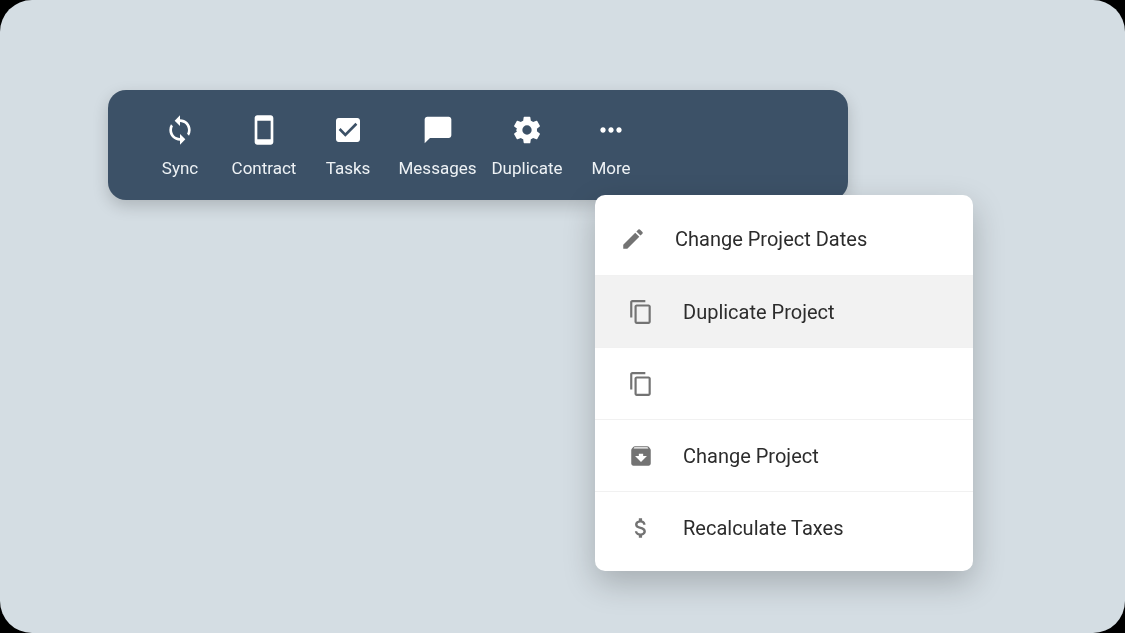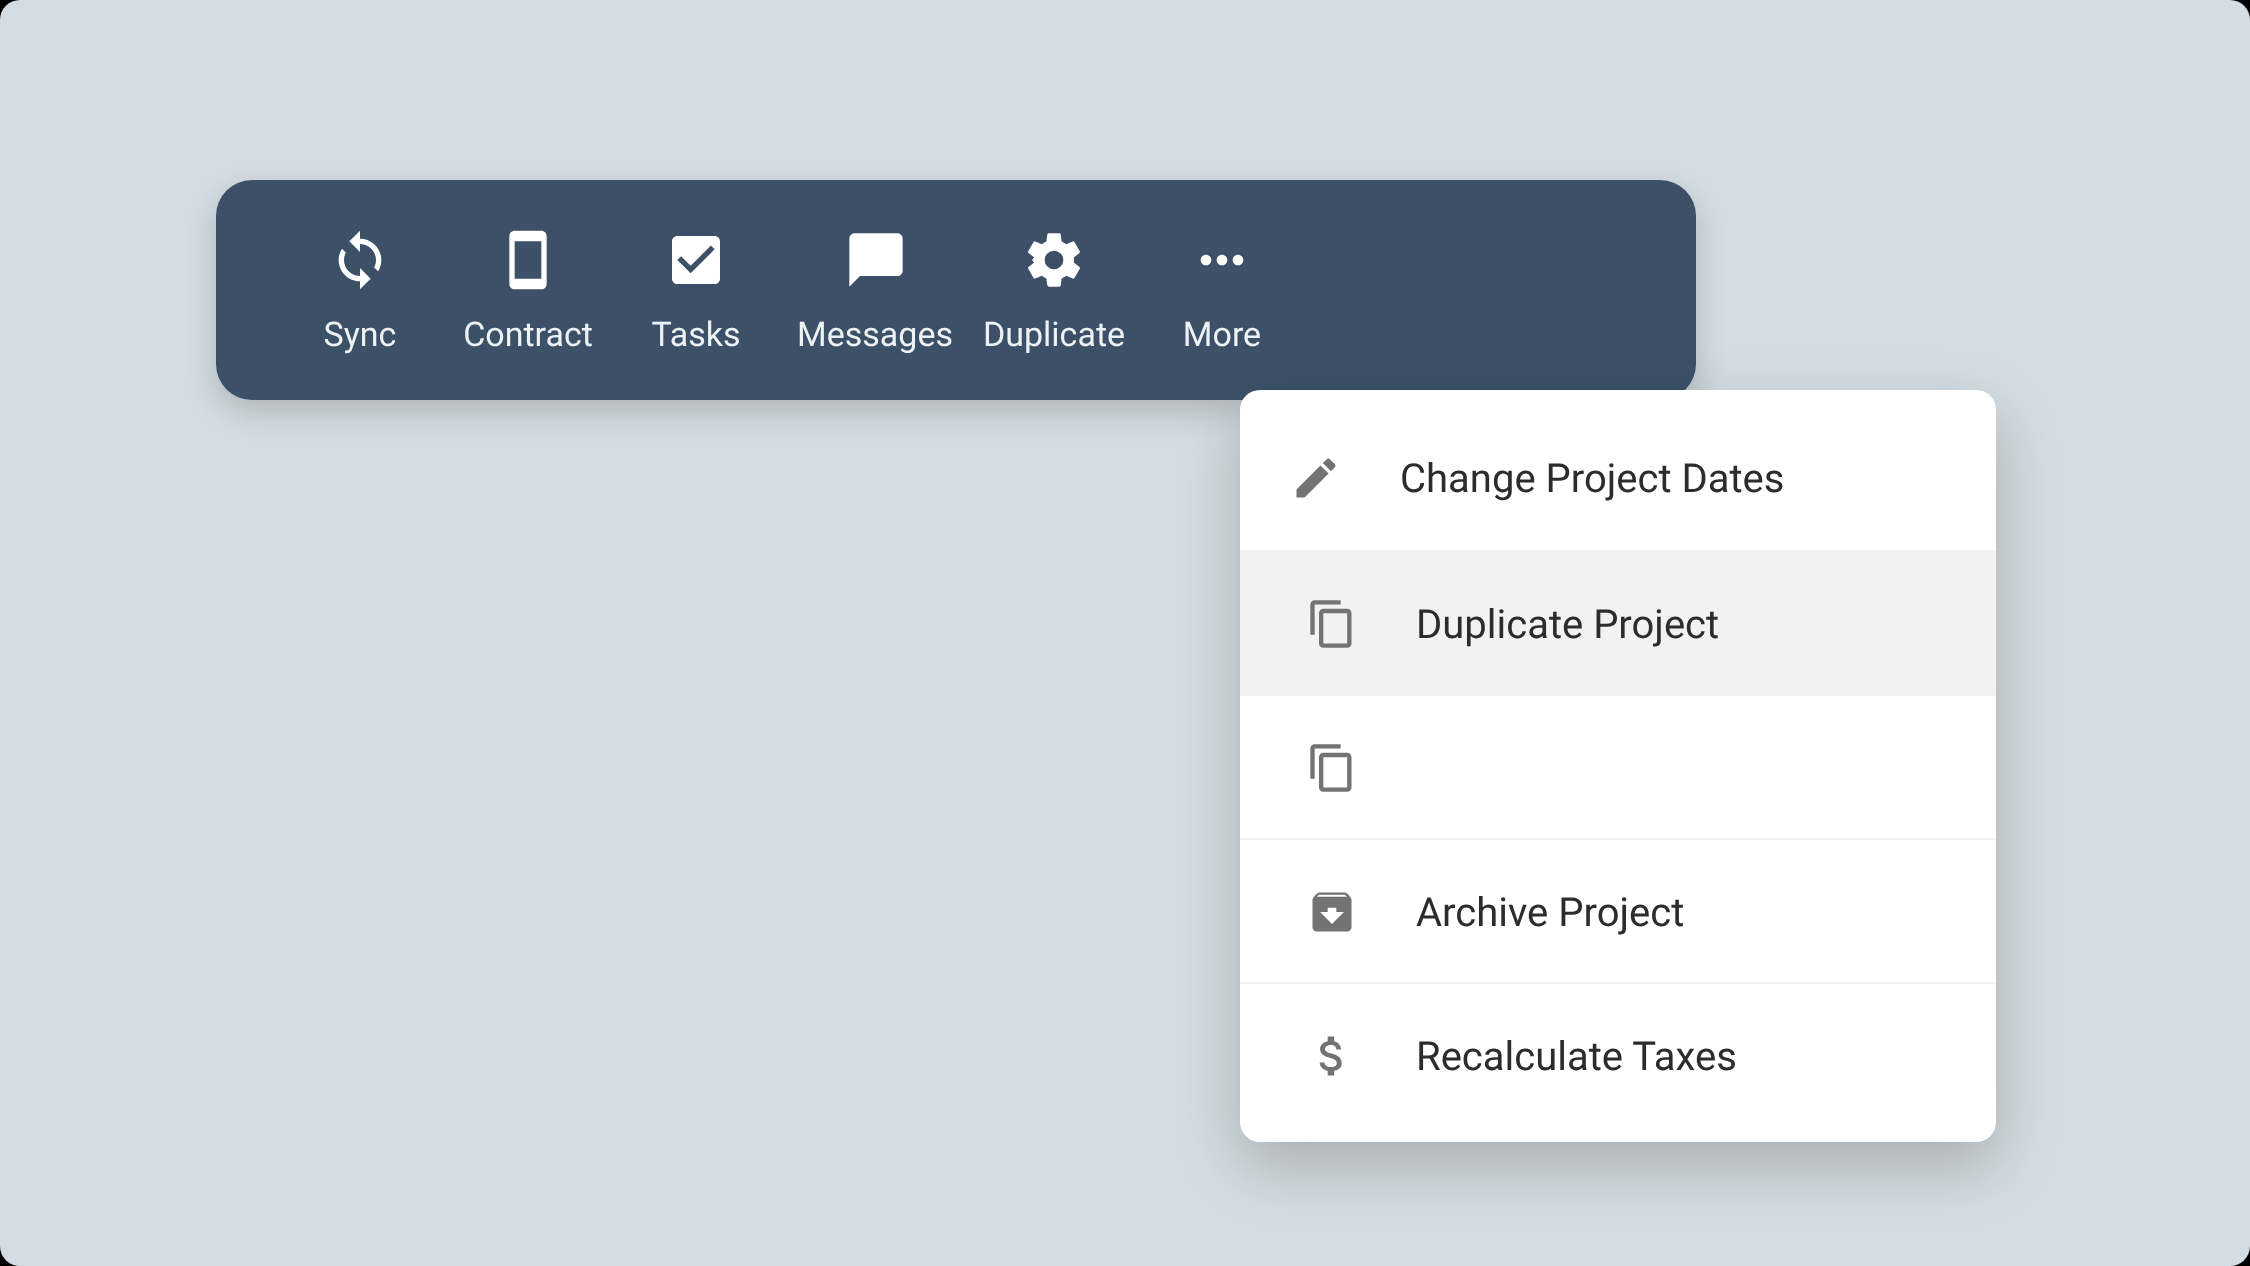--- a/index.html
+++ b/index.html
@@ -8,21 +8,21 @@
     width: 1125px;
     height: 633px;
     font-family: -apple-system, BlinkMacSystemFont, "Segoe UI", Roboto, Helvetica, Arial, sans-serif;
     background: #000;
   }
   .stage {
     position: relative;
     width: 1125px;
     height: 633px;
     background: #d4dde3;
-    border-radius: 10px;
+    border-radius: 32px;
     overflow: hidden;
   }
   .toolbar {
     position: absolute;
     left: 108px;
     top: 90px;
     width: 740px;
     height: 110px;
     background: #3c5167;
     border-radius: 18px;
@@ -53,21 +53,21 @@
   .tb-item .icon svg { width: 32px; height: 32px; fill: #ffffff; display:block; }
   .tb-label {
     margin-top: 10px;
     font-size: 17px;
     color: #eef2f5;
     white-space: nowrap;
   }
 
   .dropdown {
     position: absolute;
-    left: 620px;
+    left: 595px;
     top: 195px;
     width: 378px;
     background: #ffffff;
     border-radius: 10px;
     box-shadow: 0 12px 32px rgba(0,0,0,0.22);
     padding: 8px 0;
   }
   .dd-item {
     display: flex;
     align-items: center;
@@ -185,21 +185,21 @@
           </svg>
       </span>
     </div>
 
     <div class="dd-item">
       <span class="dd-icon">
         <svg viewBox="0 0 24 24">
             <path d="M20.54 5.23 19.15 3.55A1.99 1.99 0 0 0 17.6 3H6.4c-.6 0-1.15.27-1.55.72L3.46 5.23C3.17 5.57 3 6.02 3 6.5V19c0 1.1.9 2 2 2h14c1.1 0 2-.9 2-2V6.5c0-.48-.17-.93-.46-1.27zM12 17.5 6.5 12H10v-2h4v2h3.5L12 17.5zM5.12 5l.81-1h12l.94 1H5.12z"></path>
           </svg>
       </span>
-      <span class="dd-label">Archive Project</span>
+      <span class="dd-label">Change Project</span>
     </div>
 
     <div class="dd-item">
       <span class="dd-icon">
         <svg viewBox="0 0 24 24">
             <path d="M11.8 10.9c-2.27-.59-3-1.2-3-2.15 0-1.09 1.01-1.85 2.7-1.85 1.78 0 2.44.85 2.5 2.1h2.21c-.07-1.72-1.12-3.3-3.21-3.81V3h-3v2.16c-1.94.42-3.5 1.68-3.5 3.61 0 2.31 1.91 3.46 4.7 4.13 2.5.6 3 1.48 3 2.41 0 .69-.49 1.79-2.7 1.79-2.06 0-2.87-.92-2.98-2.1H6.32c.12 2.19 1.76 3.42 3.68 3.83V21h3v-2.15c1.95-.37 3.5-1.5 3.5-3.55 0-2.84-2.43-3.81-4.7-4.4z"></path>
           </svg>
       </span>
       <span class="dd-label">Recalculate Taxes</span>
     </div>

